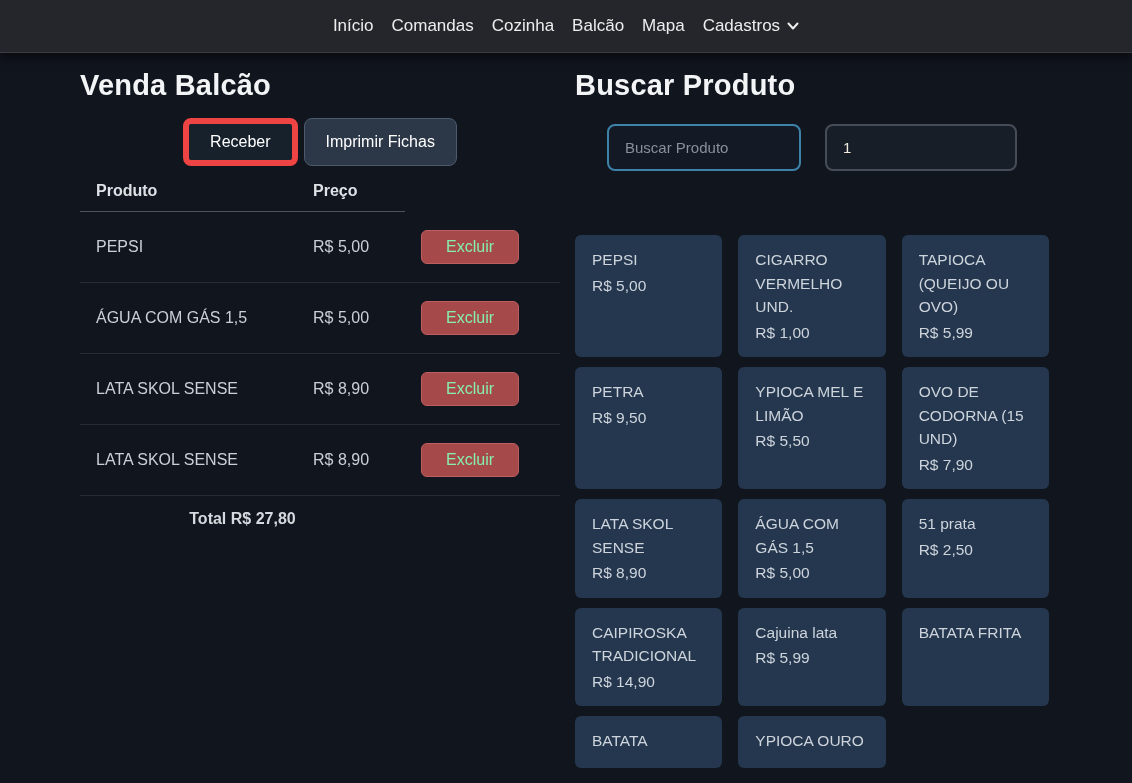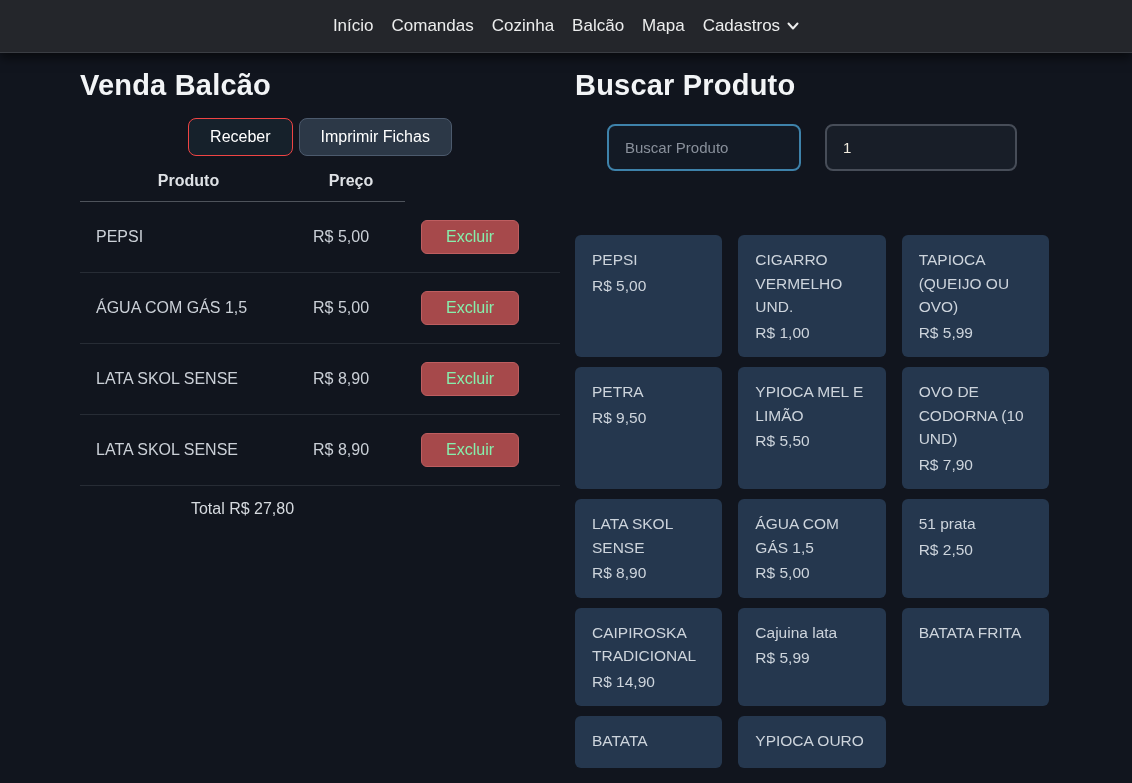--- a/index.html
+++ b/index.html
@@ -31,38 +31,38 @@
   h1 {
     margin-top:16px; font-size:29px; font-weight:bold;
     color:#f2f4f6; letter-spacing:.2px;
   }
   
   .btn-row { margin-top:16px; display:flex; justify-content:center; gap:6px; }
   .btn-row button {
     font-family:inherit; font-size:16px; color:#fff; cursor:pointer;
     padding:8px 21px; border-radius:8px; line-height:20px;
   }
-  .btn-receber  { background:#16212b; border:1px solid #ef4444; }
+  .btn-receber  { background:#16212b; border:6px solid #ef4444; }
   .btn-imprimir { background:#2c3847; border:1px solid #4c5a6d; }
   table { margin-top:6px; width:100%; border-collapse:collapse; table-layout:fixed; }
   col.c-prod { width:217px; } col.c-price { width:108px; } col.c-act { width:155px; }
   th {
-    text-align:center; font-size:16px; font-weight:bold; color:#dee1e5;
+    text-align:left; font-size:16px; font-weight:bold; color:#dee1e5;
     padding:10px 16px 11px;
   }
   th.u { border-bottom:1px solid #4e535b; }
   td { padding:18px 16px; font-size:16px; color:#cbd0d7; border-bottom:1px solid #272c35; }
   td.act { text-align:right; padding-right:42px; }
   .btn-excluir {
     font-family:inherit; font-size:16px; color:#86efac; cursor:pointer;
     background:#a6494b; border:1px solid #be5e60; border-radius:6px;
     padding:7px 24px;
   }
   tfoot td { border-bottom:none; border-top:1px solid #4e535b; padding:14px 8px; }
-  tfoot td.total { text-align:center; font-weight:normal; color:#d6dadf; }
+  tfoot td.total { text-align:center; font-weight:bold; color:#d6dadf; }
   tfoot td.blank { border-top:none; }
   
   .search-row { margin-top:22px; display:flex; justify-content:center; gap:24px; }
   .search-row input {
     height:47px; border-radius:8px; font-family:inherit; font-size:15px;
     outline:none; padding:0 16px;
   }
   .inp-search {
     width:194px; background:#131a25; border:2px solid #3e82aa; color:#e8eaee;
   }
@@ -188,21 +188,21 @@
     <div class="pname">PETRA</div>
     <div class="pprice">R$ 9,50</div>
   </div>
 
   <div class="card">
     <div class="pname">YPIOCA MEL E LIMÃO</div>
     <div class="pprice">R$ 5,50</div>
   </div>
 
   <div class="card">
-    <div class="pname">OVO DE CODORNA (10 UND)</div>
+    <div class="pname">OVO DE CODORNA (15 UND)</div>
     <div class="pprice">R$ 7,90</div>
   </div>
 
   <div class="card">
     <div class="pname">LATA SKOL SENSE</div>
     <div class="pprice">R$ 8,90</div>
   </div>
 
   <div class="card">
     <div class="pname">ÁGUA COM GÁS 1,5</div>

